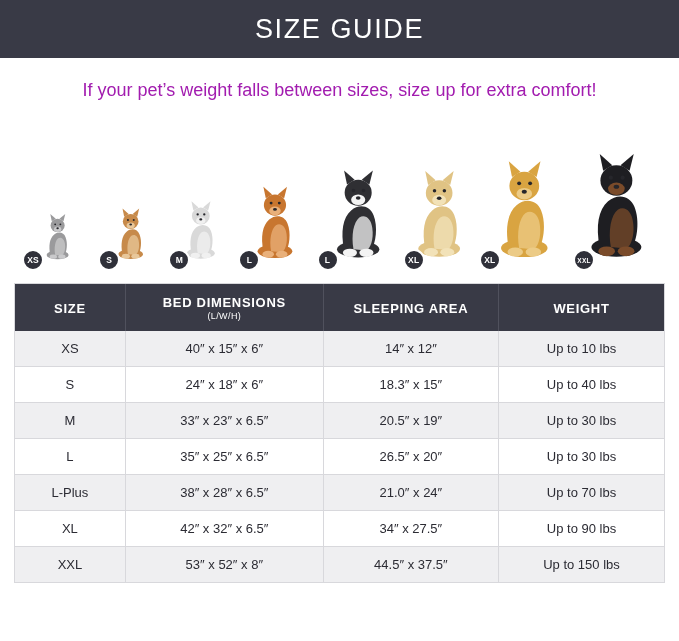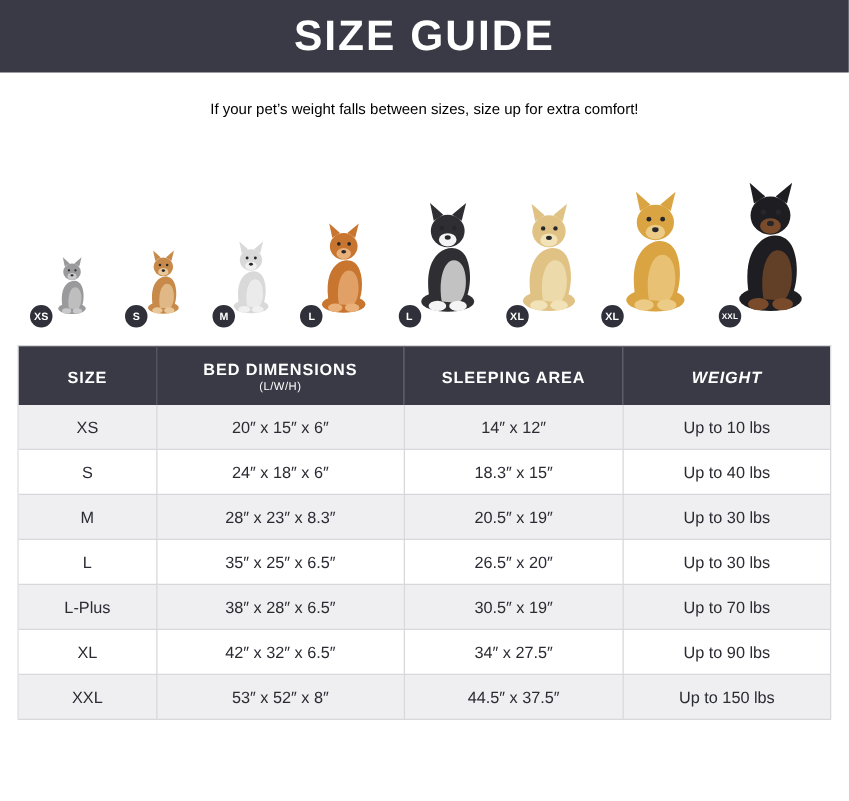--- a/index.html
+++ b/index.html
@@ -21,29 +21,29 @@
   
   .header {
     background: #393a46;
     height: 58px;
     display: flex;
     align-items: center;
     justify-content: center;
   }
   .header-title {
     color: #ffffff;
-    font-size: 34px;
-    font-weight: bold;
+    font-size: 27px;
+    font-weight: normal;
     letter-spacing: 1.6px;
   }
   
   .subtitle {
     text-align: center;
-    font-size: 12px;
-    color: #000000;
+    font-size: 18px;
+    color: #a21caf;
     padding: 22px 20px 0 20px;
     font-weight: normal;
   }
   
   .pets {
     position: relative;
     height: 150px;
     margin: 14px 14px 0 14px;
     display: flex;
     align-items: flex-end;
@@ -92,21 +92,21 @@
     color: #ffffff;
     font-size: 13px;
     font-weight: bold;
     letter-spacing: 0.7px;
     padding: 11px 4px 10px 4px;
     text-align: center;
     border-right: 1px solid #50515d;
     vertical-align: middle;
     margin-top: 28px;
   }
-  thead th:last-child { border-right: none; font-style: italic; }
+  thead th:last-child { border-right: none; }
   thead th .sub {
     display: block;
     font-size: 9px;
     letter-spacing: 0.4px;
     font-weight: normal;
     margin-top: 1px;
   }
   tbody td {
     font-size: 13px;
     text-align: center;
@@ -277,46 +277,46 @@
         <tr>
             <th><span>SIZE</span></th>
             <th><span>BED DIMENSIONS</span><span class="sub">(L/W/H)</span></th>
             <th><span>SLEEPING AREA</span></th>
             <th><span>WEIGHT</span></th>
           </tr>
       </thead>
       <tbody>
           <tr>
             <td>XS</td>
-            <td>20″ x 15″ x 6″</td>
+            <td>40″ x 15″ x 6″</td>
             <td>14″ x 12″</td>
             <td>Up to 10 lbs</td>
           </tr>
           <tr>
             <td>S</td>
             <td>24″ x 18″ x 6″</td>
             <td>18.3″ x 15″</td>
             <td>Up to 40 lbs</td>
           </tr>
           <tr>
             <td>M</td>
-            <td>28″ x 23″ x 8.3″</td>
+            <td>33″ x 23″ x 6.5″</td>
             <td>20.5″ x 19″</td>
             <td>Up to 30 lbs</td>
           </tr>
           <tr>
             <td>L</td>
             <td>35″ x 25″ x 6.5″</td>
             <td>26.5″ x 20″</td>
             <td>Up to 30 lbs</td>
           </tr>
           <tr>
             <td>L-Plus</td>
             <td>38″ x 28″ x 6.5″</td>
-            <td>30.5″ x 19″</td>
+            <td>21.0″ x 24″</td>
             <td>Up to 70 lbs</td>
           </tr>
           <tr>
             <td>XL</td>
             <td>42″ x 32″ x 6.5″</td>
             <td>34″ x 27.5″</td>
             <td>Up to 90 lbs</td>
           </tr>
           <tr>
             <td>XXL</td>

